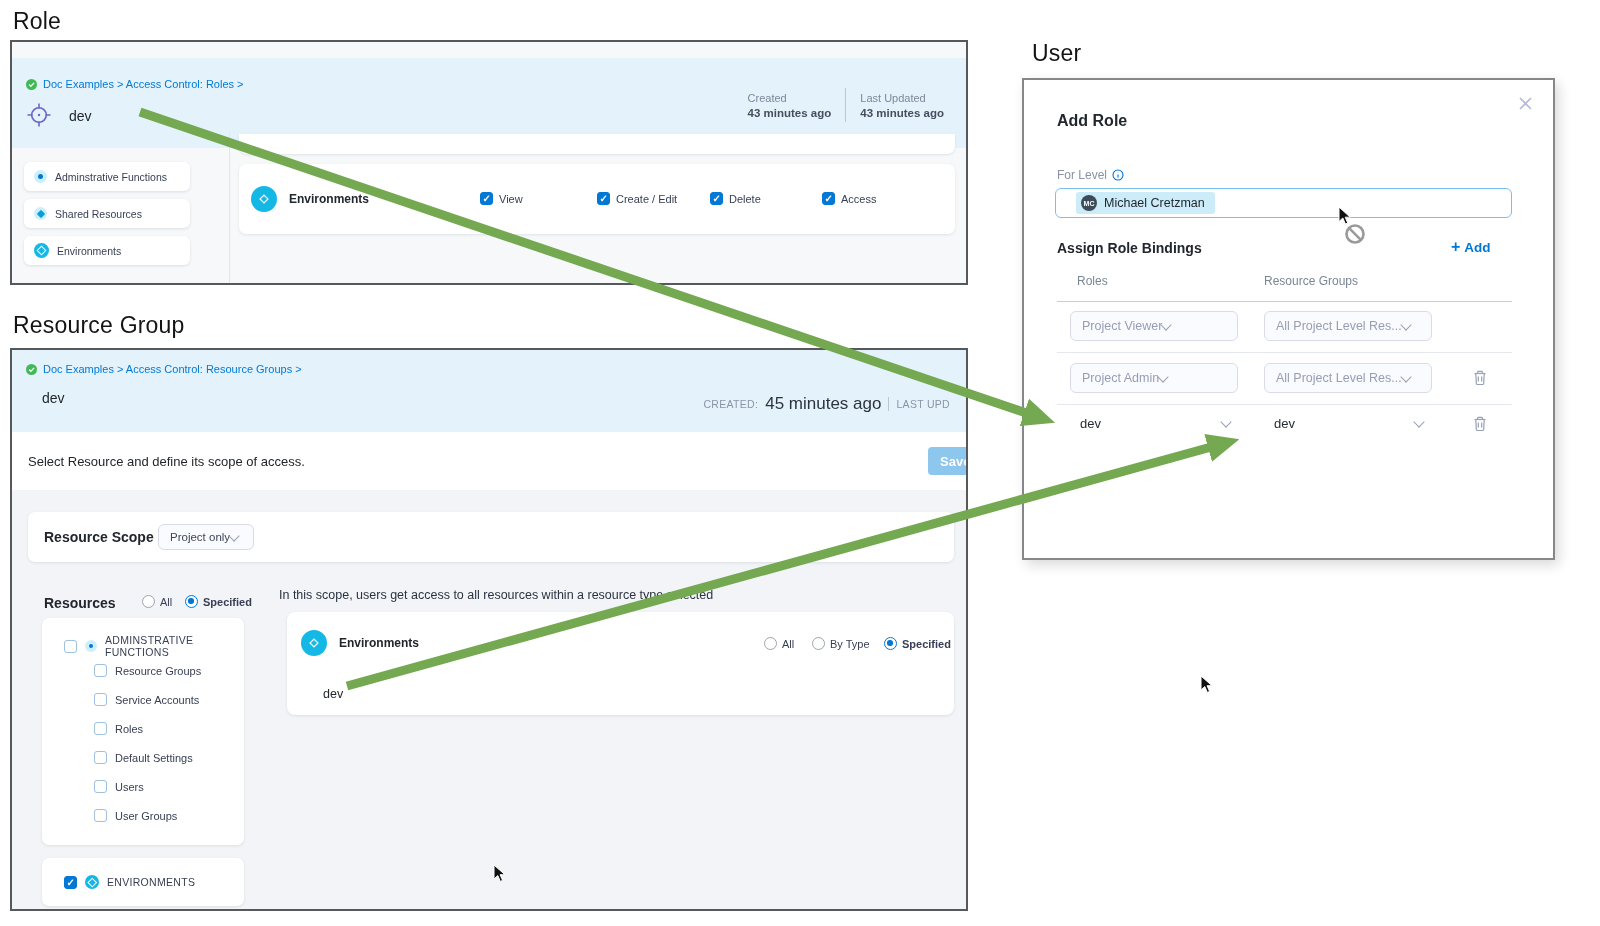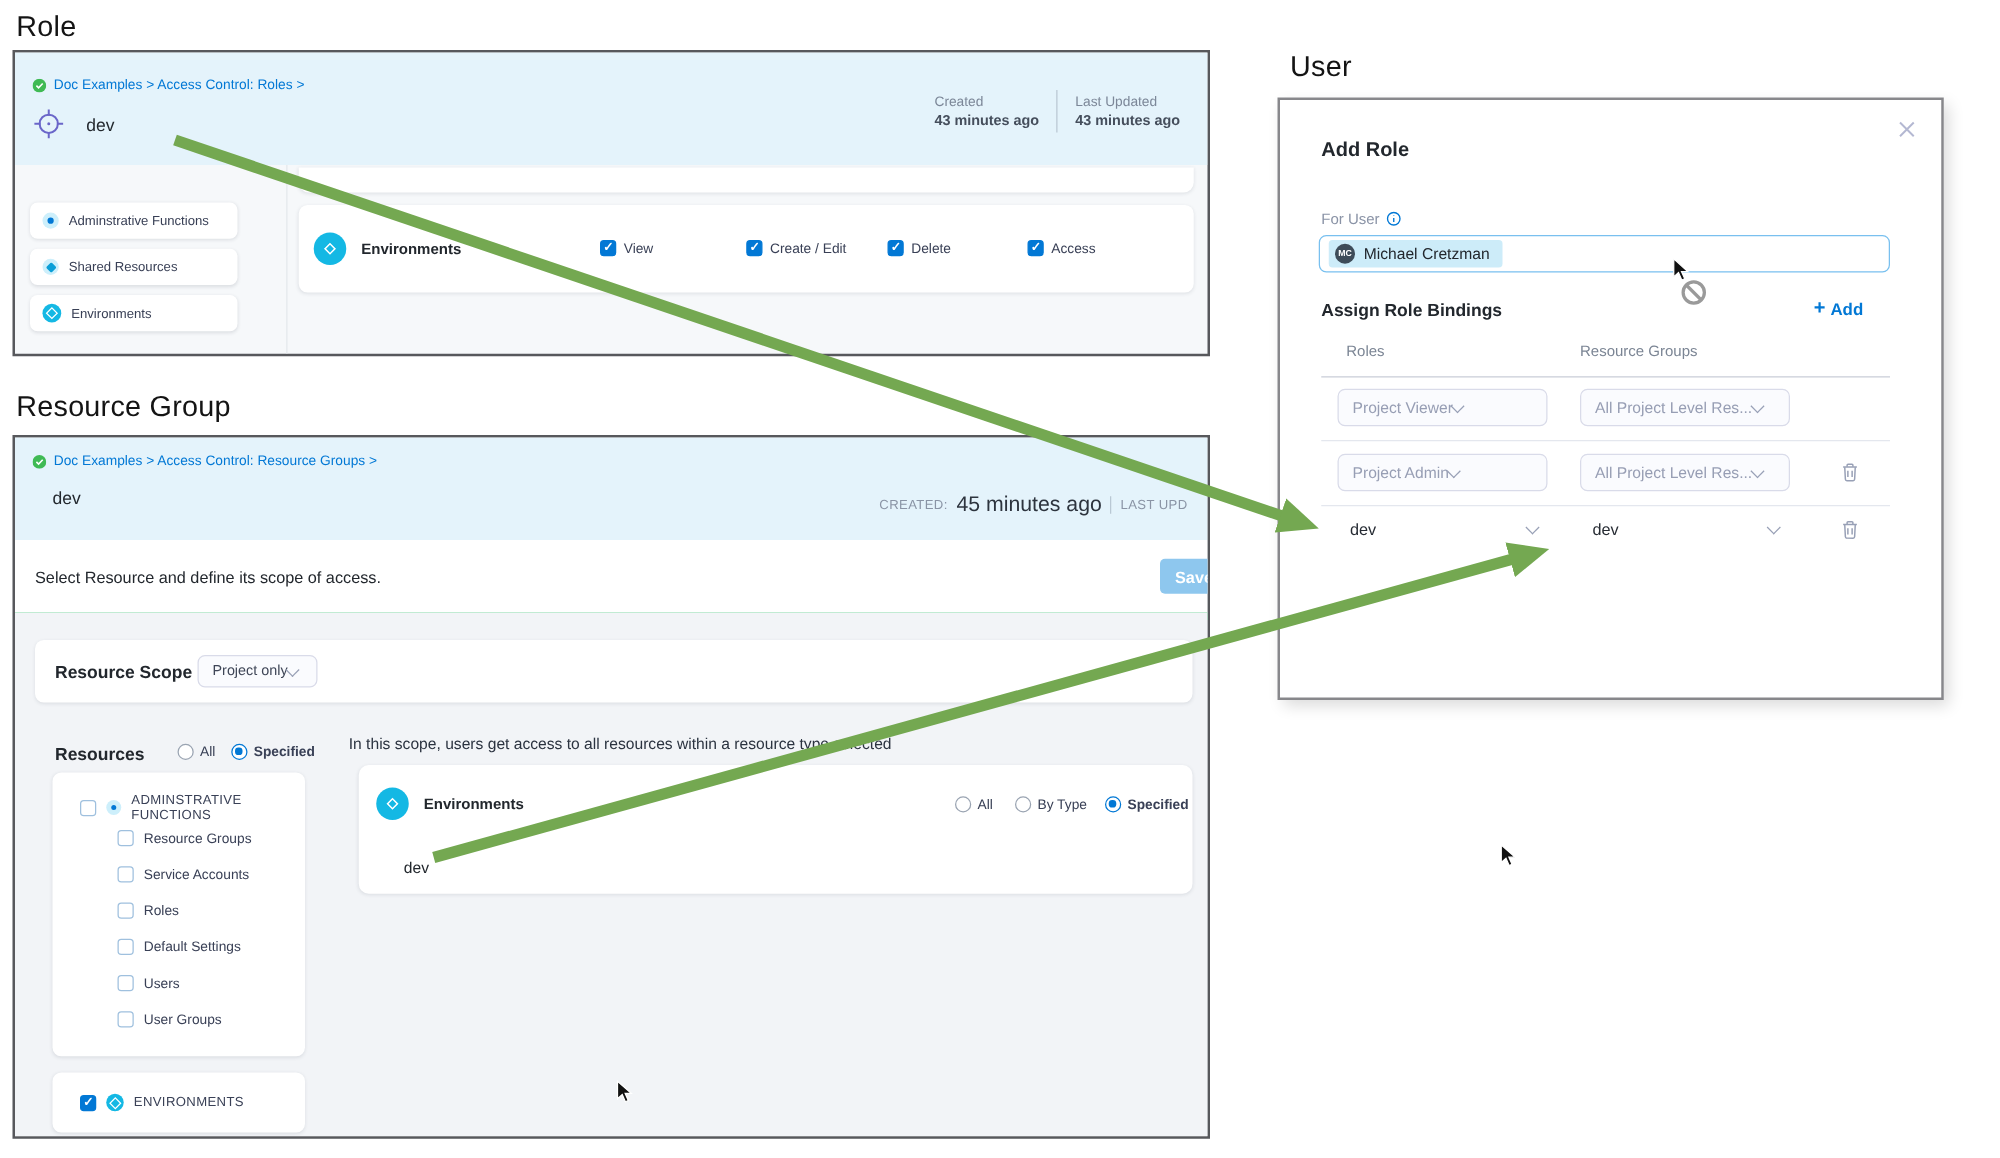--- a/index.html
+++ b/index.html
@@ -33,21 +33,21 @@
   svg{display:block;}
 </style>
 </head>
 <body>
 
 <div class="canvas">
 
   <div class="abs sec-h" style="left:13px;top:8px;">Role</div>
 
   <div class="pnl" style="left:10px;top:40px;width:958px;height:245px;">
-    <div class="hdr" style="height:90px;">
+    <div class="hdr" style="height:90px;margin-top:16px;">
       <div class="bc" style="position:absolute;left:14px;top:20px;">
         <svg width="11" height="11" viewBox="0 0 12 12">
             <circle cx="6" cy="6" r="6" fill="#3fba54"></circle>
             <path d="M3.4 6l1.9 1.9L8.9 4.2" stroke="#fff" stroke-width="1.4" fill="none"></path>
           </svg>
         <span>Doc Examples &gt; Access Control: Roles &gt;</span>
       </div>
       <div class="abs" style="left:13px;top:43px;">
         <svg width="28" height="28" viewBox="0 0 28 28" fill="none" stroke="#6a66c9" stroke-width="1.6">
           <circle cx="14" cy="14" r="7.3"></circle>
@@ -238,27 +238,27 @@
 
   <div class="abs sec-h" style="left:1032px;top:40px;">User</div>
 
   <div class="abs" style="left:1022px;top:78px;width:533px;height:482px;background:#fff;border:2px solid #87878b;box-sizing:border-box;box-shadow:4px 5px 12px rgba(0,0,0,.15);">
     <svg class="abs" style="left:494px;top:16px;" width="15" height="15" viewBox="0 0 15 15">
       <path d="M2 2l11 11M13 2L2 13" stroke="#b4b8d2" stroke-width="1.6"></path>
     </svg>
     <div class="abs" style="left:33px;top:32px;font-size:16px;font-weight:700;">Add Role</div>
 
     <div class="abs row-flex" style="left:33px;top:88px;gap:5px;">
-      <span style="font-size:12px;color:#8a93a6;">For User</span>
+      <span style="font-size:12px;color:#8a93a6;">For Level</span>
       <svg width="12" height="12" viewBox="0 0 12 12" fill="none" stroke="#0278d5" stroke-width="1.1">
           <circle cx="6" cy="6" r="5"></circle>
           <path d="M6 5.4v3.1M6 3.2v.3"></path>
         </svg>
     </div>
-    <div class="abs row-flex" style="left:31px;top:108px;width:457px;height:30px;border:1.6px solid #79c0ef;border-radius:6px;box-sizing:border-box;padding-left:7px;">
+    <div class="abs row-flex" style="left:31px;top:108px;width:457px;height:30px;border:1.6px solid #79c0ef;border-radius:6px;box-sizing:border-box;padding-left:20px;">
       <div class="row-flex" style="background:#cdecf9;border-radius:3px;height:22px;padding:0 10px 0 5px;gap:7px;">
         <span class="circle-ic" style="width:16px;height:16px;background:#3e4c59;color:#fff;font-size:7px;font-weight:700;">MC</span>
         <span style="font-size:12.5px;color:#22272d;">Michael Cretzman</span>
       </div>
     </div>
 
     <div class="abs" style="left:33px;top:160px;font-size:14px;font-weight:700;">Assign Role Bindings</div>
     <div class="abs row-flex" style="left:427px;top:159px;gap:4px;color:#0278d5;">
       <span style="font-size:16px;font-weight:600;line-height:16px;">+</span>
       <span style="font-size:13.5px;font-weight:600;">Add</span>

